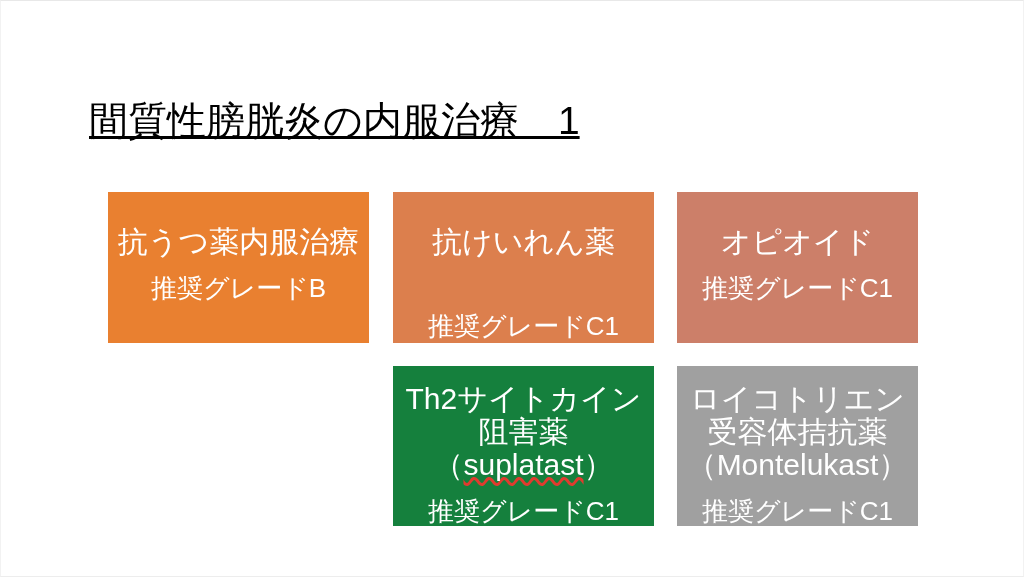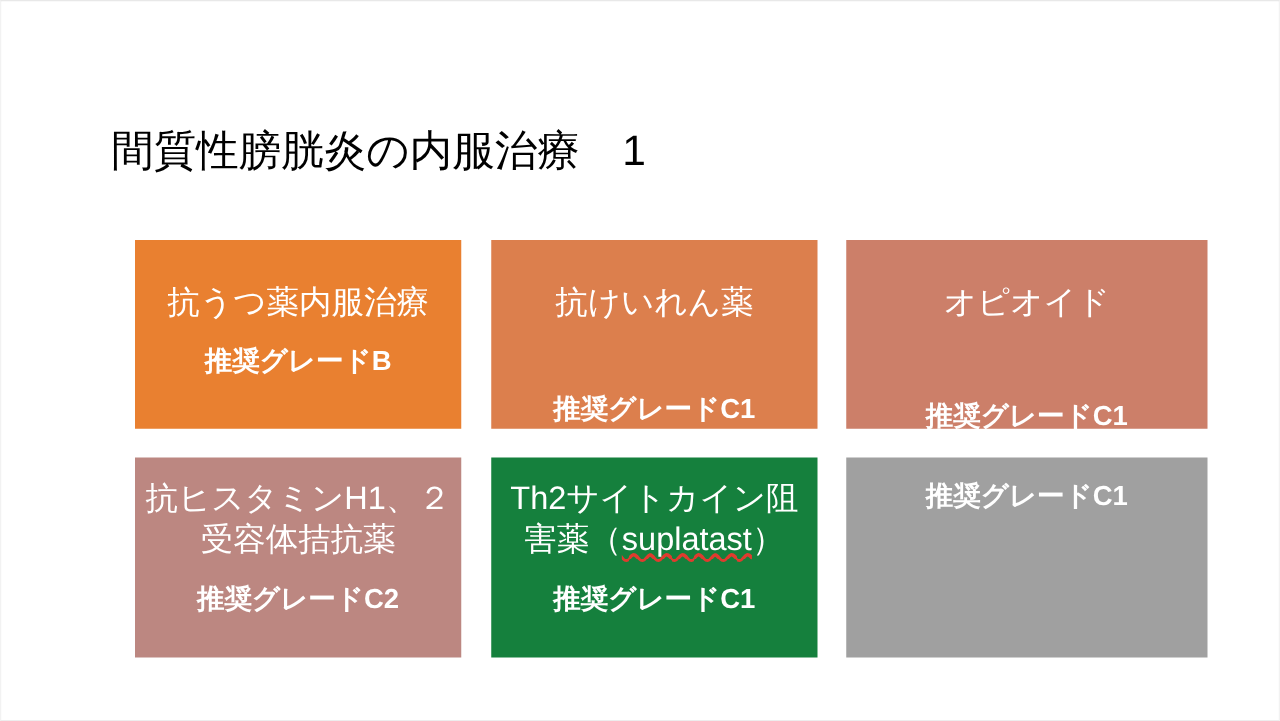--- a/index.html
+++ b/index.html
@@ -23,26 +23,27 @@
     border-top: 1px solid #e8e8e8;
     border-left: 1px solid #f2f2f2;
     border-right: 1px solid #f2f2f2;
     border-bottom: 1px solid #ededed;
   }
   .slide-title {
     position: absolute;
     left: 88px;
     top: 90px;
     width: 860px;
-    font-size: 34px;
+    font-size: 39px;
     line-height: 60px;
     color: #000000;
     font-weight: 400;
     letter-spacing: 0px;
     white-space: pre;
+    text-decoration: underline;
   }
   .grid {
     position: absolute;
     left: 107px;
     top: 191px;
     width: 830px;
     height: 334px;
   }
   .card {
     position: absolute;
@@ -51,41 +52,41 @@
     flex-direction: column;
     align-items: center;
     justify-content: flex-start;
     text-align: center;
     color: #ffffff;
     padding: 0;
   }
   
   .col-0 { left: 0px;   width: 261px; }
   .col-1 { left: 285px; width: 261px; }
-  .col-2 { left: 569px; width: 289px; gap: 44px; }
+  .col-2 { left: 569px; width: 241px; }
   
   .row-0 { top: 0px;   height: 151px; }
   .row-1 { top: 174px; height: 160px; }
 
   .card-name {
-    font-size: 26px;
+    font-size: 30px;
     line-height: 33px;
     font-weight: 400;
     width: 100%;
     padding: 0 8px;
     box-sizing: border-box;
     word-break: break-word;
   }
   .row-0 .card-name { margin-top: 33px; }
   .row-1 .card-name { margin-top: 16px; }
 
   .card-grade {
-    font-size: 22px;
+    font-size: 26px;
     line-height: 33px;
-    font-weight: 700;
+    font-weight: 400;
     width: 100%;
     padding: 0 8px;
     box-sizing: border-box;
   }
   .row-0 .card-grade { margin-top: 14px; }
   .row-1 .card-grade { margin-top: 14px; }
 
   .misspelled {
     text-decoration: underline wavy #e03b2e;
     text-decoration-skip-ink: none;
@@ -109,30 +110,27 @@
     <div class="card col-1 row-0" style="background-color: rgb(220, 127, 77); color: rgb(255, 255, 255); justify-content: space-between;">
       <div class="card-name">抗けいれん薬</div>
       <div class="card-grade">推奨グレードC1</div>
     </div>
 
     <div class="card col-2 row-0" style="background-color: rgb(204, 127, 105); color: rgb(255, 255, 255);">
       <div class="card-name">オピオイド</div>
       <div class="card-grade">推奨グレードC1</div>
     </div>
 
-    <div class="card col-0 row-1" style="background-color: rgb(188, 135, 129); color: rgb(255, 255, 255);">
-      <div class="card-name">抗ヒスタミンH1、２受容体拮抗薬</div>
-      <div class="card-grade">推奨グレードC2</div>
-    </div>
 
     <div class="card col-1 row-1" style="background-color: #15803d; color: rgb(255, 255, 255);">
       <div class="card-name">
         <span>Th2サイトカイン阻害薬（</span><span class="misspelled" style="text-decoration-color: rgb(224, 59, 46);">suplatast</span><span>）</span>
       </div>
       <div class="card-grade">推奨グレードC1</div>
     </div>
 
     <div class="card col-2 row-1" style="background-color: rgb(160, 160, 160); color: rgb(255, 255, 255);">
+      <div class="card-name">ロイコトリエン受容体拮抗薬（Montelukast）</div>
       <div class="card-grade">推奨グレードC1</div>
     </div>
 
   </div>
 </div>
 
 </body></html>

